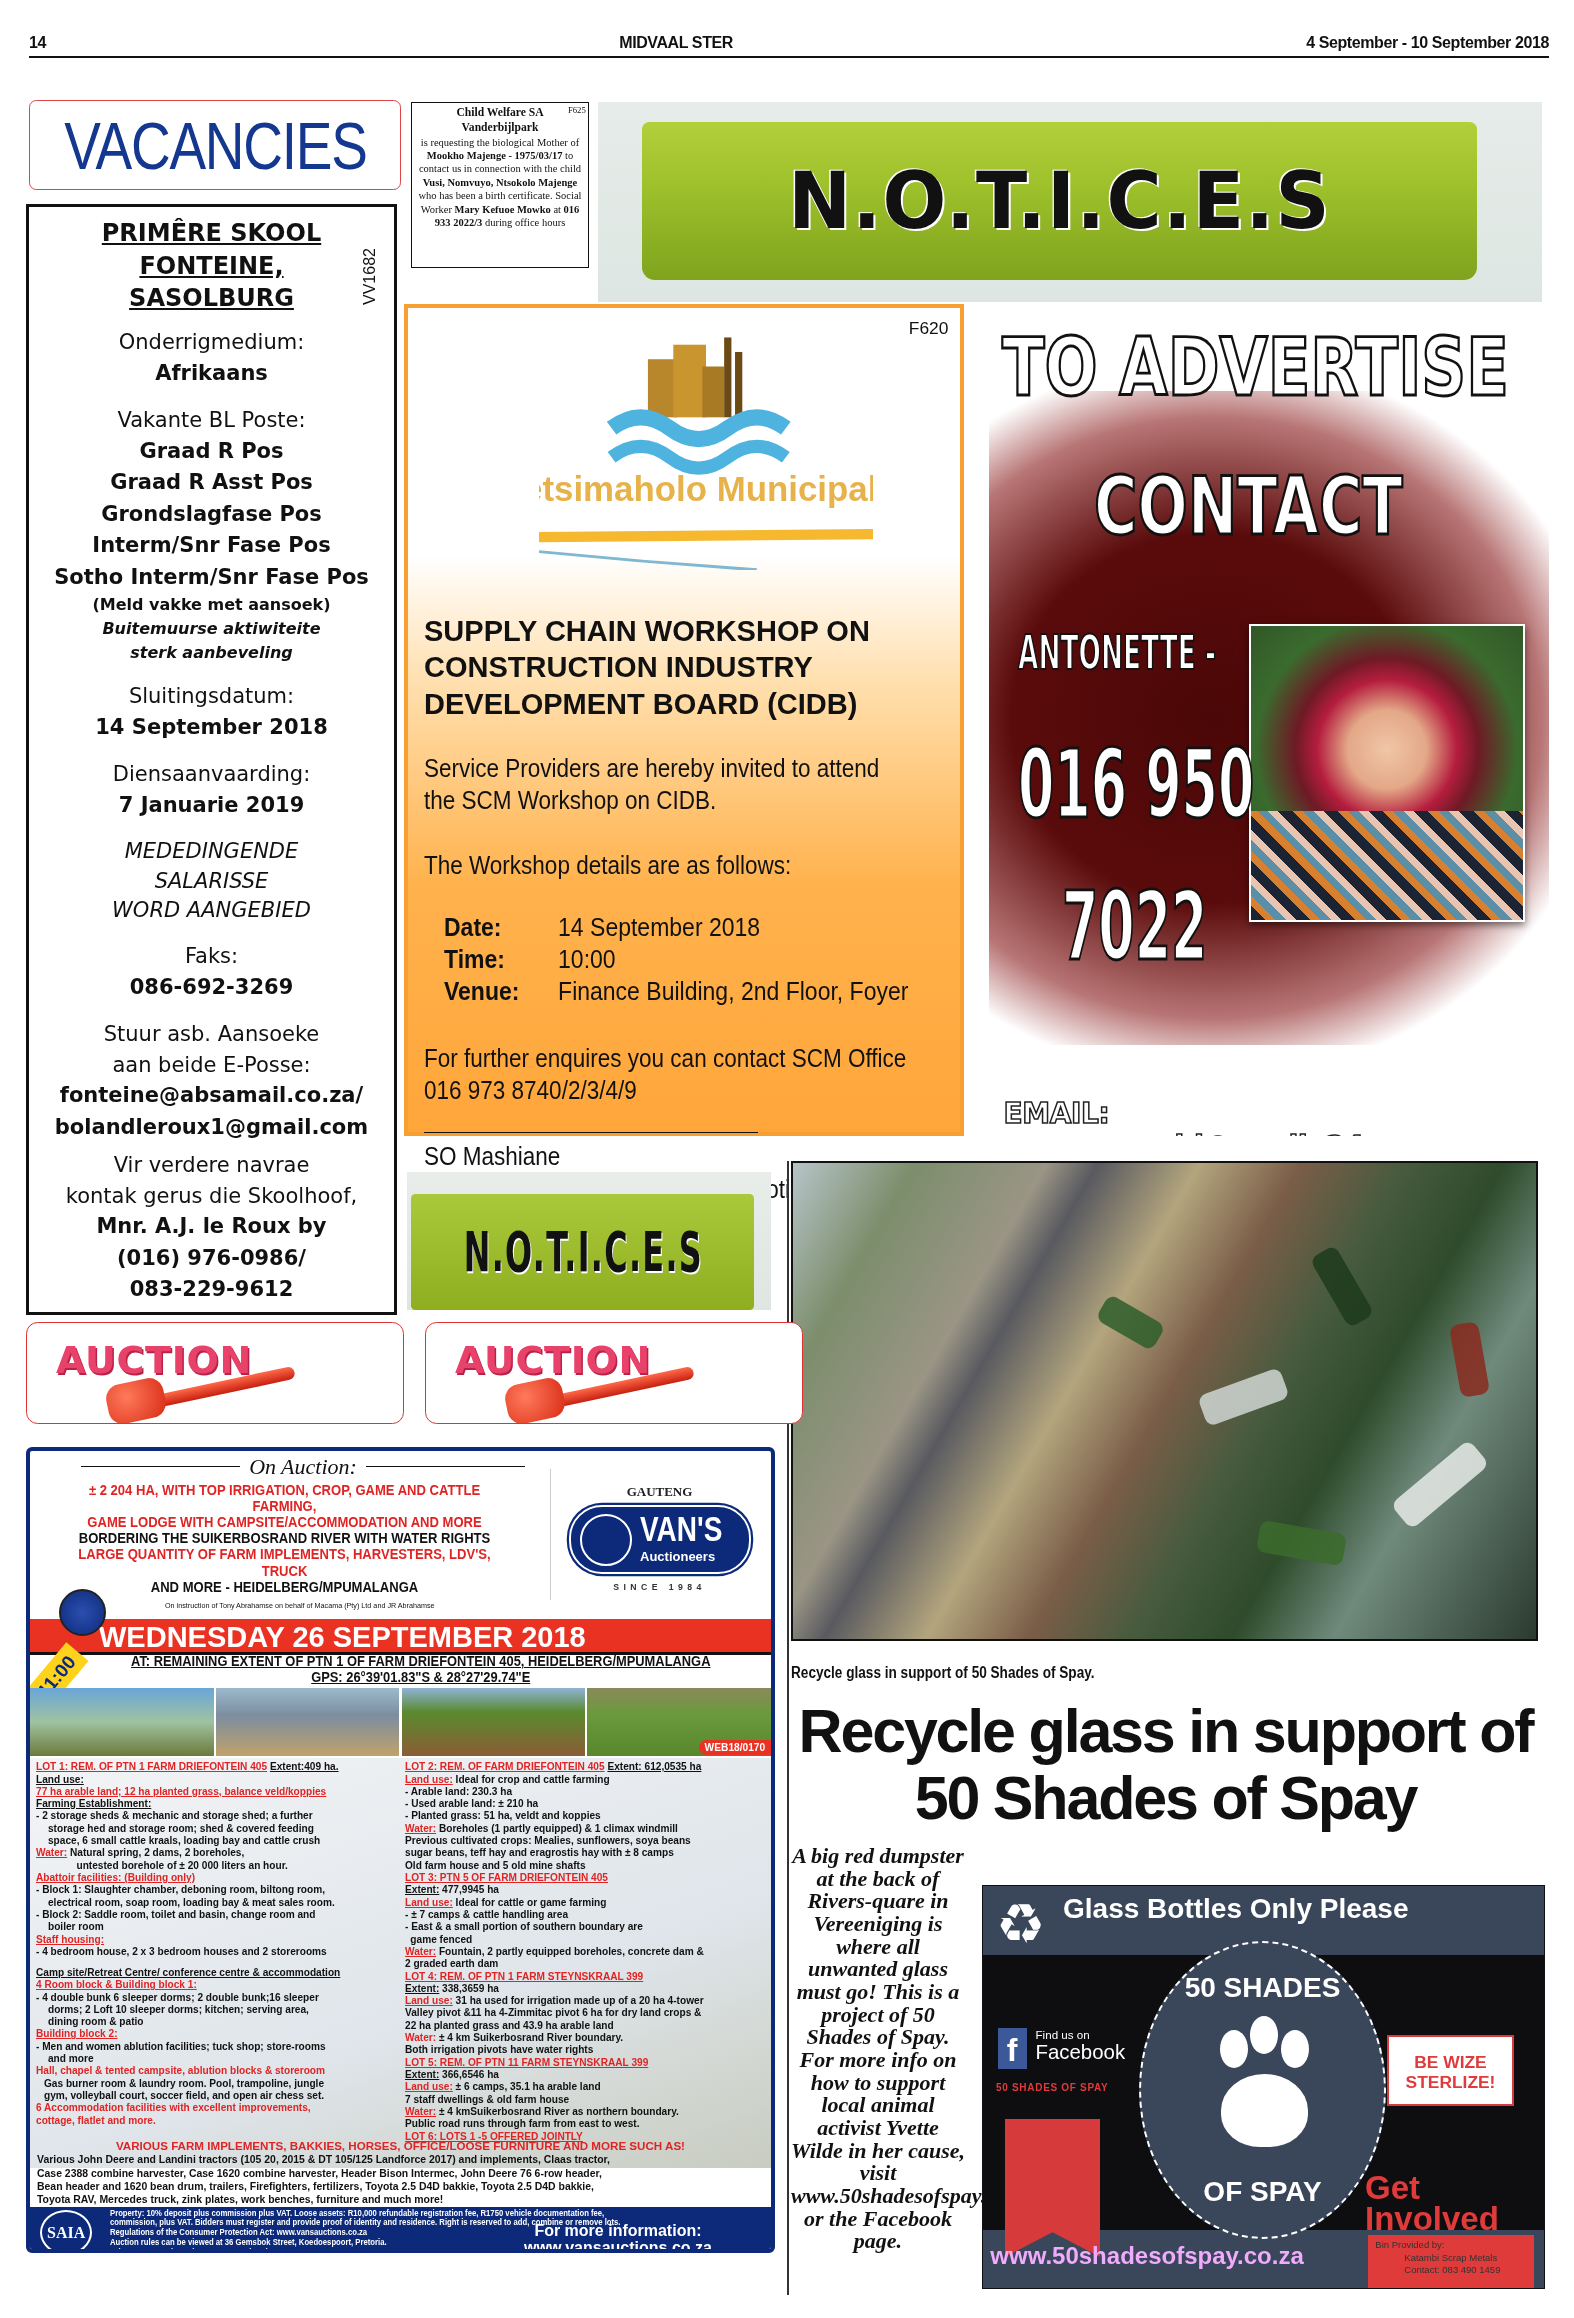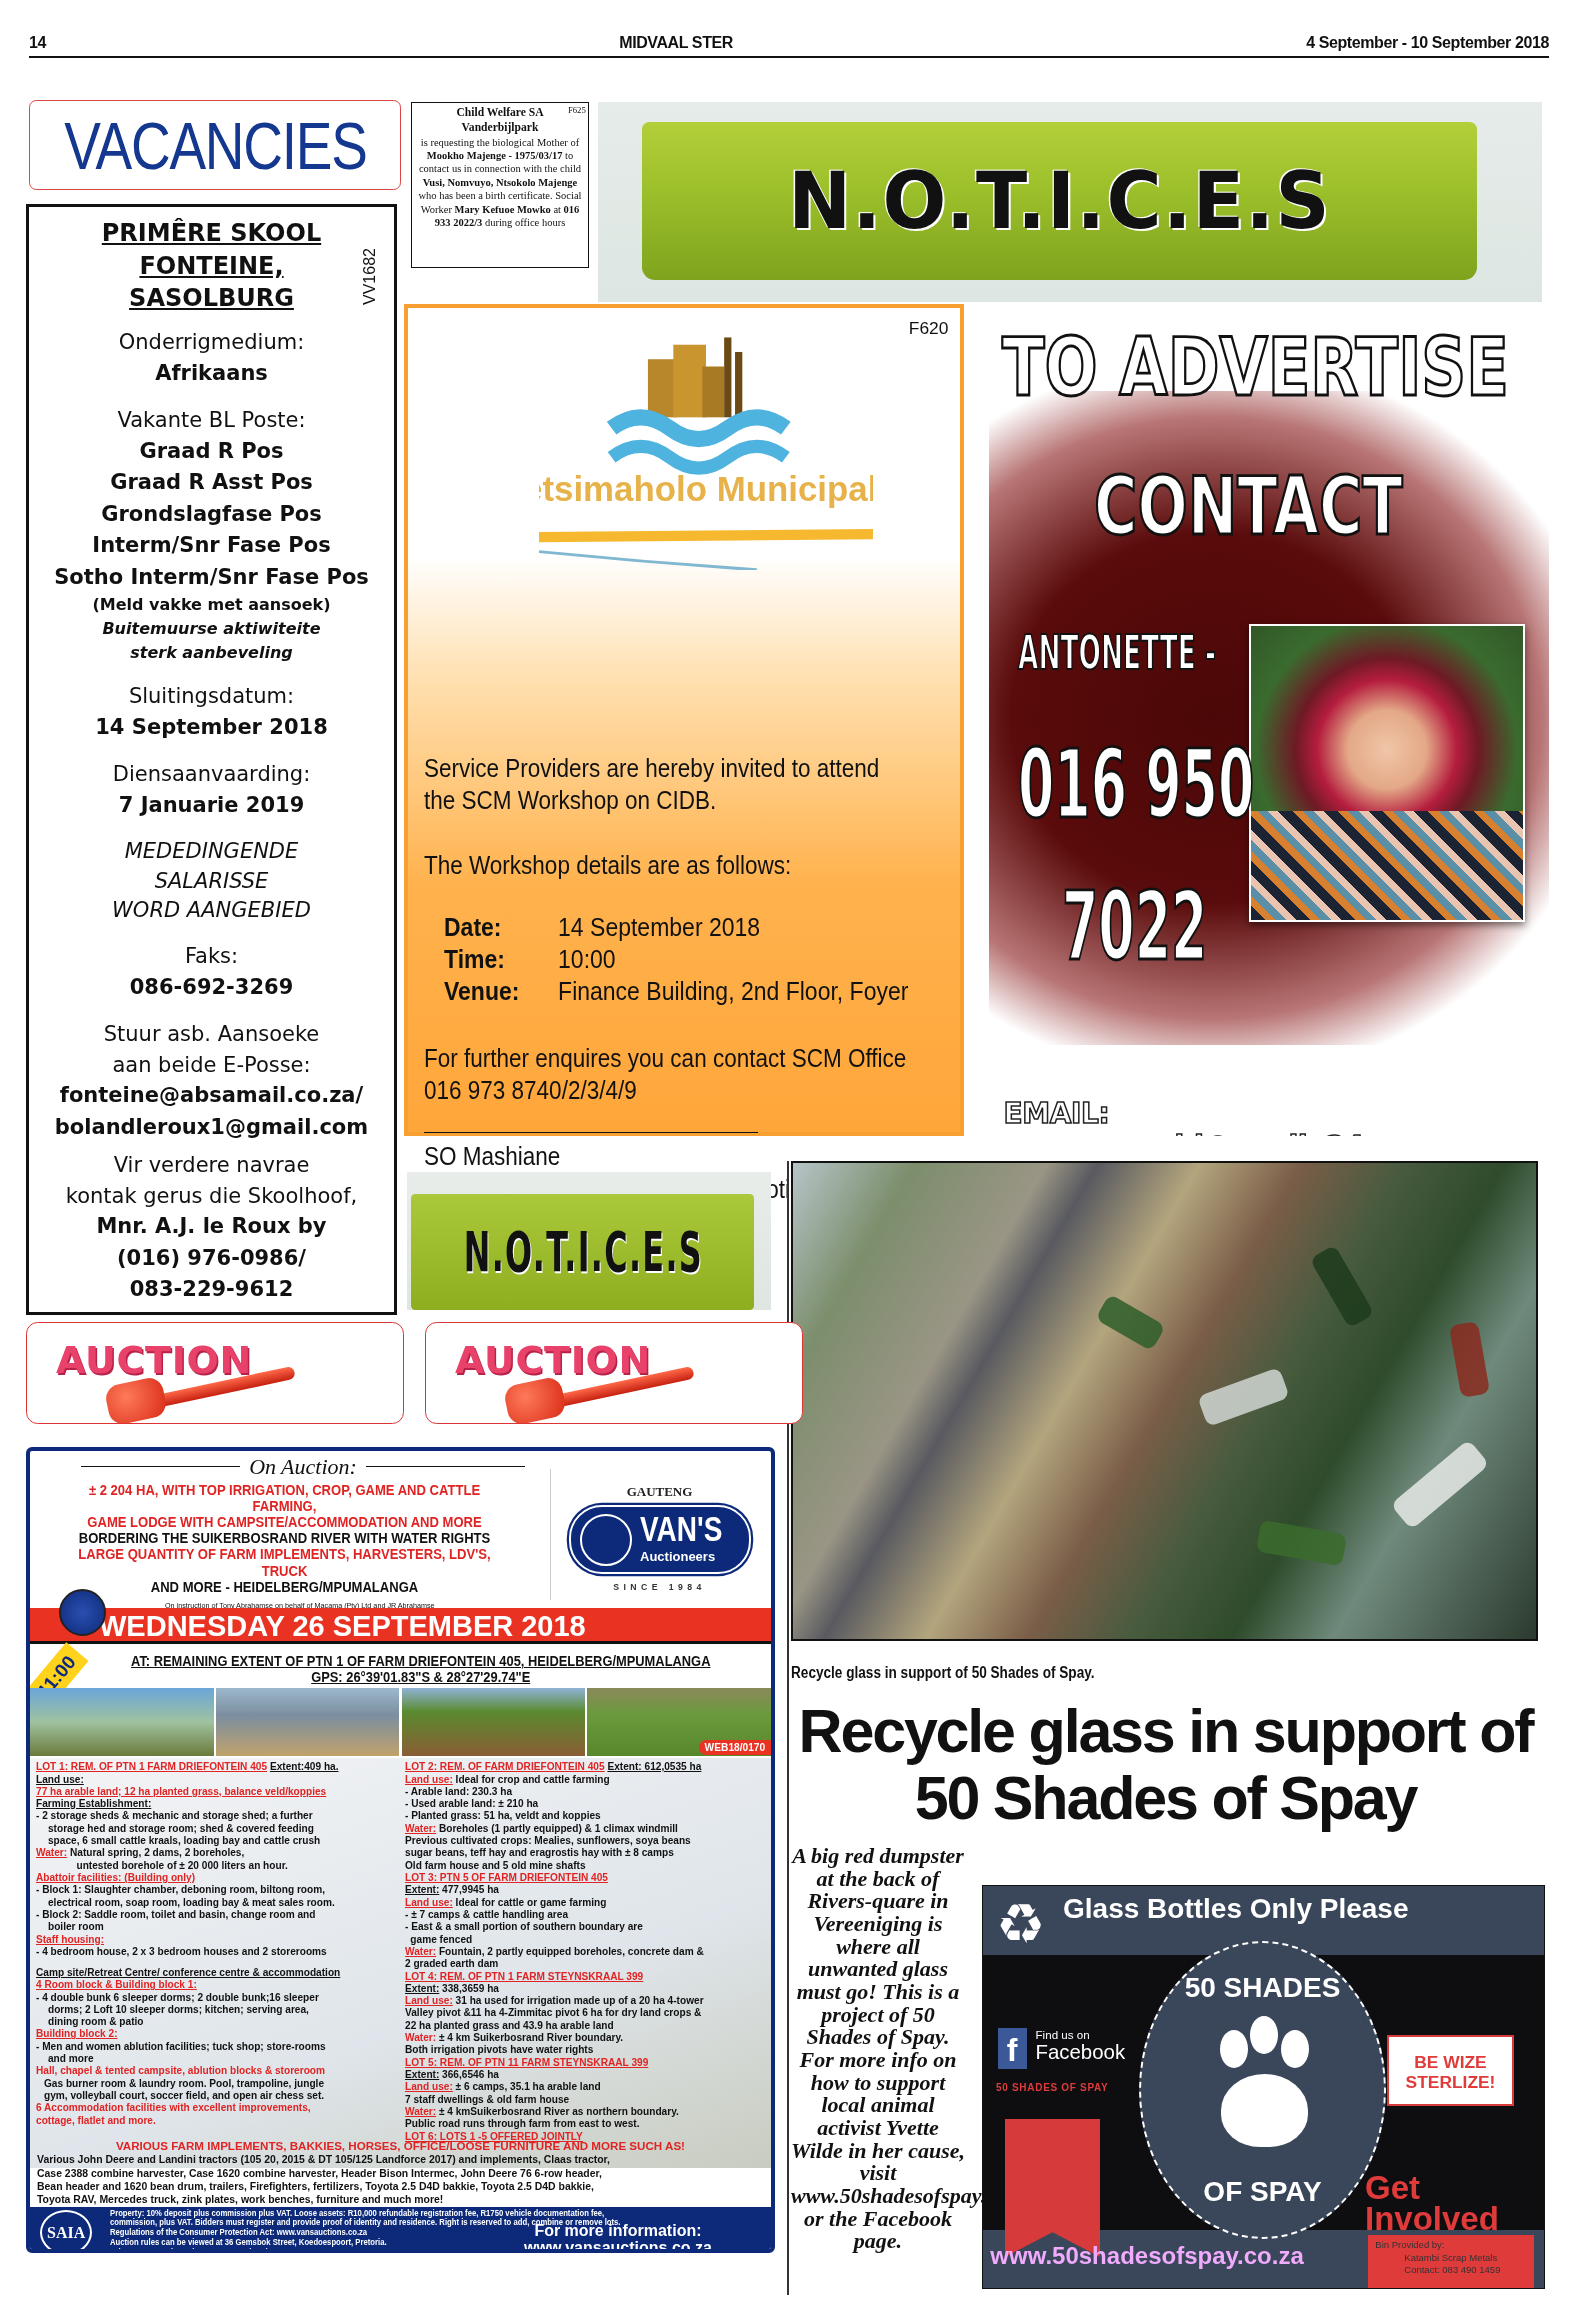--- a/index.html
+++ b/index.html
@@ -104,21 +104,21 @@
   .vans .head { position: absolute; left: 0; top: 30.5px; width: 509px; text-align: center; font-weight: bold; font-size: 14.5px; line-height: 1.12; transform: scaleX(0.9); transform-origin: center; }
   .vans .red { color: #e02424; }
   .vans .logo { position: absolute; left: 520px; top: 18px; width: 218px; height: 131px; border-left: 0.7px solid #ccc; }
   .vans .logo .gauteng { position: absolute; width: 100%; top: 14.5px; text-align: center; font-family: "Liberation Serif", serif; font-weight: bold; font-size: 13px; color: #222; }
   .vans .logo .pill { position: absolute; left: 18px; top: 36px; width: 182px; height: 69px; background: #0d2a7a; border-radius: 33px; border: 2.9px solid #fff; box-shadow: 0 0 0 2.2px #0d2a7a; color: #fff; }
   .vans .logo .pill .nm { position: absolute; left: 69px; top: 1.5px; font-size: 35px; font-weight: bold; transform: scaleX(0.8); transform-origin: left; }
   .vans .logo .pill .sub { position: absolute; left: 69px; top: 42px; font-size: 13px; font-weight: bold; }
   .vans .logo .pill .ico { position: absolute; left: 8.7px; top: 7.3px; width: 52px; height: 52px; border: 2.2px solid #fff; border-radius: 50%; }
   .vans .logo .since { position: absolute; width: 100%; top: 113px; text-align: center; font-size: 8.7px; letter-spacing: 4.4px; font-weight: bold; color: #333; }
   .vans .instr { position: absolute; left: 135px; top: 150px; font-size: 8px; transform: scaleX(0.9); transform-origin: left; }
-  .vans .dateband { position: absolute; left: 0; top: 157px; width: 100%; height: 36px; background: #ea3223; border-bottom: 3.6px solid #111; }
+  .vans .dateband { position: absolute; left: 0; top: 168px; width: 100%; height: 36px; background: #ea3223; border-bottom: 3.6px solid #111; }
   .vans .dateband span { position: absolute; left: 69px; top: 0; font-weight: bold; color: #fff; font-size: 29px; line-height: 36px; letter-spacing: 0; }
   .vans .seal { position: absolute; left: 29px; top: 138px; width: 47px; height: 47px; border-radius: 50%; background: radial-gradient(#2b4fb0, #0d2a7a); border: 2.2px solid #222; }
   .vans .time { position: absolute; left: -5.8px; top: 211px; width: 65px; height: 29px; background: #ffd21c; transform: rotate(-50deg); font-weight: bold; font-size: 19px; color: #0d2a7a; text-align: center; line-height: 29px; }
   .vans .at { position: absolute; left: 0; top: 202px; width: 100%; padding-left: 44px; text-align: center; font-weight: bold; font-size: 14px; line-height: 1.15; transform: scaleX(0.92); }
   .vans .at span { text-decoration: underline; display: block; }
   .vans .photos { position: absolute; left: 0; top: 237px; width: 100%; height: 68px; display: flex; gap: 2.2px; }
   .vans .photos div { flex: 1; }
   .vans .webtag { position: absolute; right: 0; top: 289px; background: #ea3223; color: #fff; font-weight: bold; font-size: 10.2px; padding: 2.2px 5.8px; border-radius: 7.3px 0 0 7.3px; }
   .vans .lots { position: absolute; left: 0; top: 307px; width: 100%; height: 410px; background: linear-gradient(160deg, #f3f4f6, #dfe5ea 60%, #c8ccc0); padding: 2.2px 5.8px; font-weight: bold; font-size: 11px; line-height: 1.12; }
   .vans .col { position: absolute; top: 2.2px; width: 364px; }
@@ -219,20 +219,21 @@
     <rect x="185" y="20" width="45" height="100" fill="#c9952e"></rect>
     <rect x="225" y="50" width="30" height="70" fill="#a97a24"></rect>
     <rect x="255" y="10" width="10" height="110" fill="#6b4a15"></rect>
     <rect x="270" y="30" width="10" height="90" fill="#6b4a15"></rect>
     <path d="M100 135 q40 -30 80 0 t80 0 t80 0" stroke="#4fb3e0" stroke-width="22" fill="none"></path>
     <path d="M100 175 q40 -30 80 0 t80 0 t80 0" stroke="#4fb3e0" stroke-width="18" fill="none"></path>
     <text x="230" y="235" text-anchor="middle" font-size="48" font-weight="bold" fill="#e7b24a" font-family="Liberation Sans, sans-serif">Metsimaholo Municipality</text>
     <path d="M0 285 L570 280" stroke="#f5b82e" stroke-width="14"></path>
     <path d="M0 305 Q150 320 300 330" stroke="#7fb8d0" stroke-width="4" fill="none"></path>
   </svg>
+  <h2>SUPPLY CHAIN WORKSHOP ON CONSTRUCTION INDUSTRY DEVELOPMENT BOARD (CIDB)</h2>
   <div class="para" style="top:444px">Service Providers are hereby invited to attend</div>
   <div class="para" style="top:476px">the SCM Workshop on CIDB.</div>
   <div class="para" style="top:541px">The Workshop details are as follows:</div>
   <div class="row" style="top:605px">
       <b>Date:</b>
       <span>14 September 2018</span>
     </div>
   <div class="row" style="top:637px">
       <b>Time:</b>
       <span>10:00</span>

